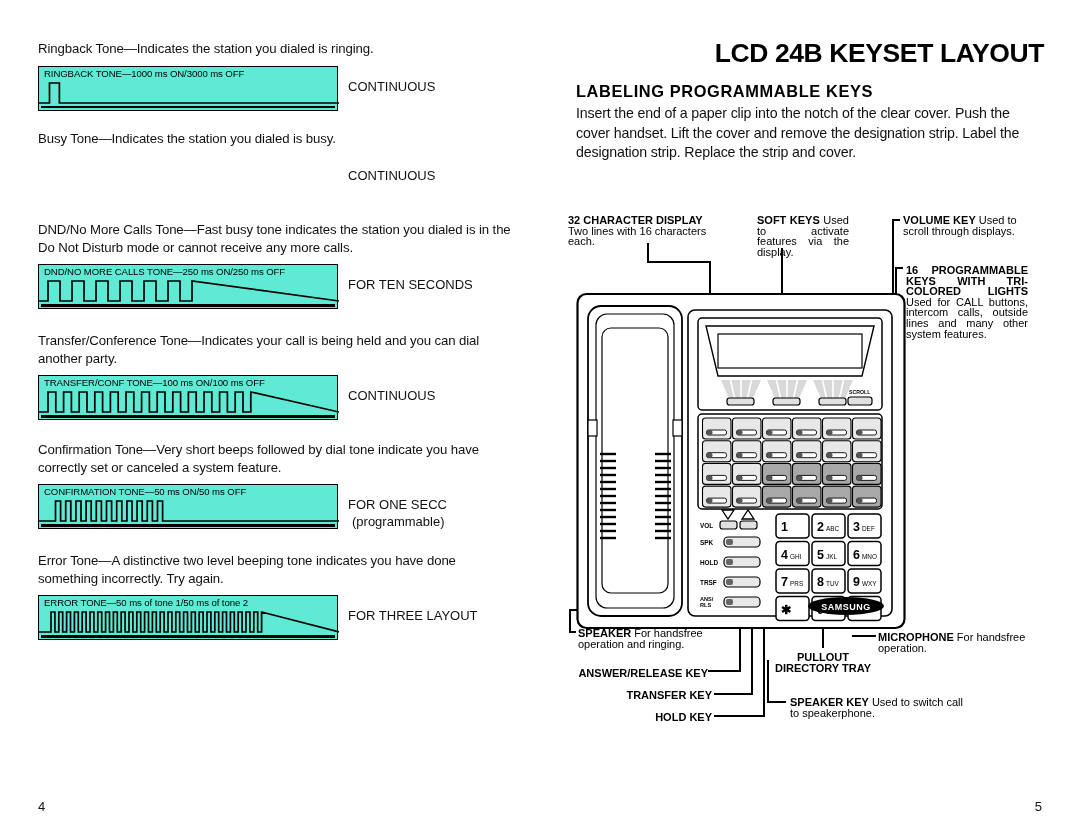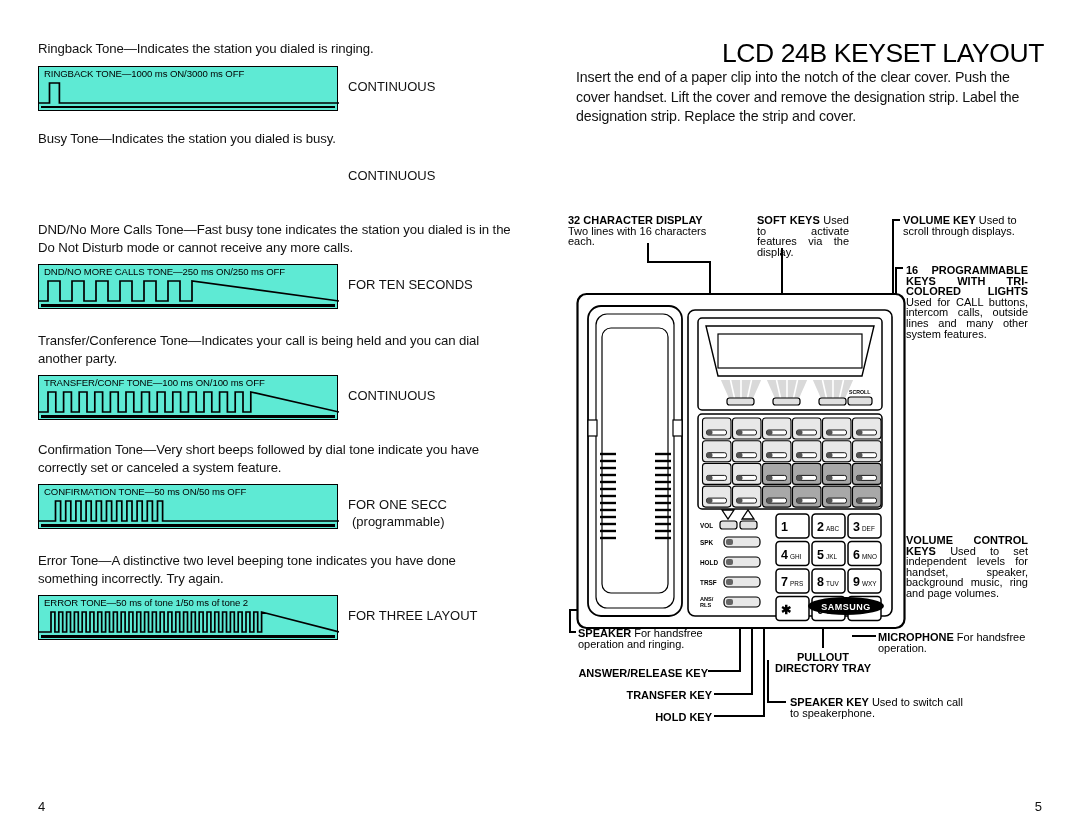--- a/index.html
+++ b/index.html
@@ -33,21 +33,21 @@
   .wave-svg{position:absolute;left:0;top:12px;width:300px;height:30px;}
   .wave-label{
     position:absolute;left:310px;top:12px;width:180px;
     font-size:13px;line-height:17px;color:#111;
   }
   .wave-label .sub{display:block;padding-left:4px;}
 
   
   .right-page{position:absolute;left:576px;top:38px;width:468px;}
   h1.title{
-    margin:0;font-size:26.5px;font-weight:normal;letter-spacing:-0.4px;
+    margin:0;font-size:26.5px;font-weight:bold;letter-spacing:-0.4px;
     text-align:right;line-height:30px;
   }
   h2.subtitle{
     margin:14px 0 3px 0;font-size:16.4px;font-weight:bold;letter-spacing:0.6px;
   }
   p.intro{
     margin:0;font-size:14.2px;line-height:19.6px;letter-spacing:-0.15px;color:#111;
   }
 
   
@@ -139,43 +139,41 @@
             <div class="inner-base"></div>
           </div>
           <div class="wave-label">FOR THREE LAYOUT</div>
         </div>
       </div>
     </div>
   <div class="pgnum l">4</div>
 
   <div class="right-page">
     <h1 class="title">LCD 24B KEYSET LAYOUT</h1>
+    <h2 class="subtitle">LABELING  PROGRAMMABLE  KEYS</h2>
     <p class="intro">Insert the end of a paper clip into the notch of the clear cover. Push the cover handset. Lift the cover and remove the designation strip. Label the designation strip. Replace the strip and cover.</p>
   </div>
 
   <div class="callout" style="left:568px;top:215px;width:150px;">
     <b>32 CHARACTER DISPLAY</b><span> Two lines with 16 characters each.</span>
   </div>
 
   <div class="callout just" style="left:757px;top:215px;width:92px;">
     <b>SOFT KEYS</b><span> Used to activate features via the display.</span>
   </div>
 
   <div class="callout" style="left:903px;top:215px;width:128px;">
     <b>VOLUME KEY</b><span> Used to scroll through displays.</span>
   </div>
 
   <div class="callout just" style="left:906px;top:265px;width:122px;">
     <b>16 PROGRAMMABLE KEYS WITH TRI-COLORED LIGHTS</b><span> Used for CALL buttons, intercom calls, outside lines and many other system features.</span>
   </div>
 
 
-  <div class="callout just" style="left:906px;top:535px;width:122px;">
-    <b>VOLUME  CONTROL KEYS</b><span> Used to set independent levels for handset, speaker, background music, ring and page volumes.</span>
-  </div>
 
   <div class="callout" style="left:878px;top:632px;width:150px;">
     <b>MICROPHONE</b><span>   For handsfree operation.</span>
   </div>
 
   <div class="callout" style="left:578px;top:628px;width:160px;">
     <b>SPEAKER</b><span> For handsfree operation and ringing.</span>
   </div>
 
   <div class="callout" style="left:568px;top:668px;width:140px;text-align:right;">

